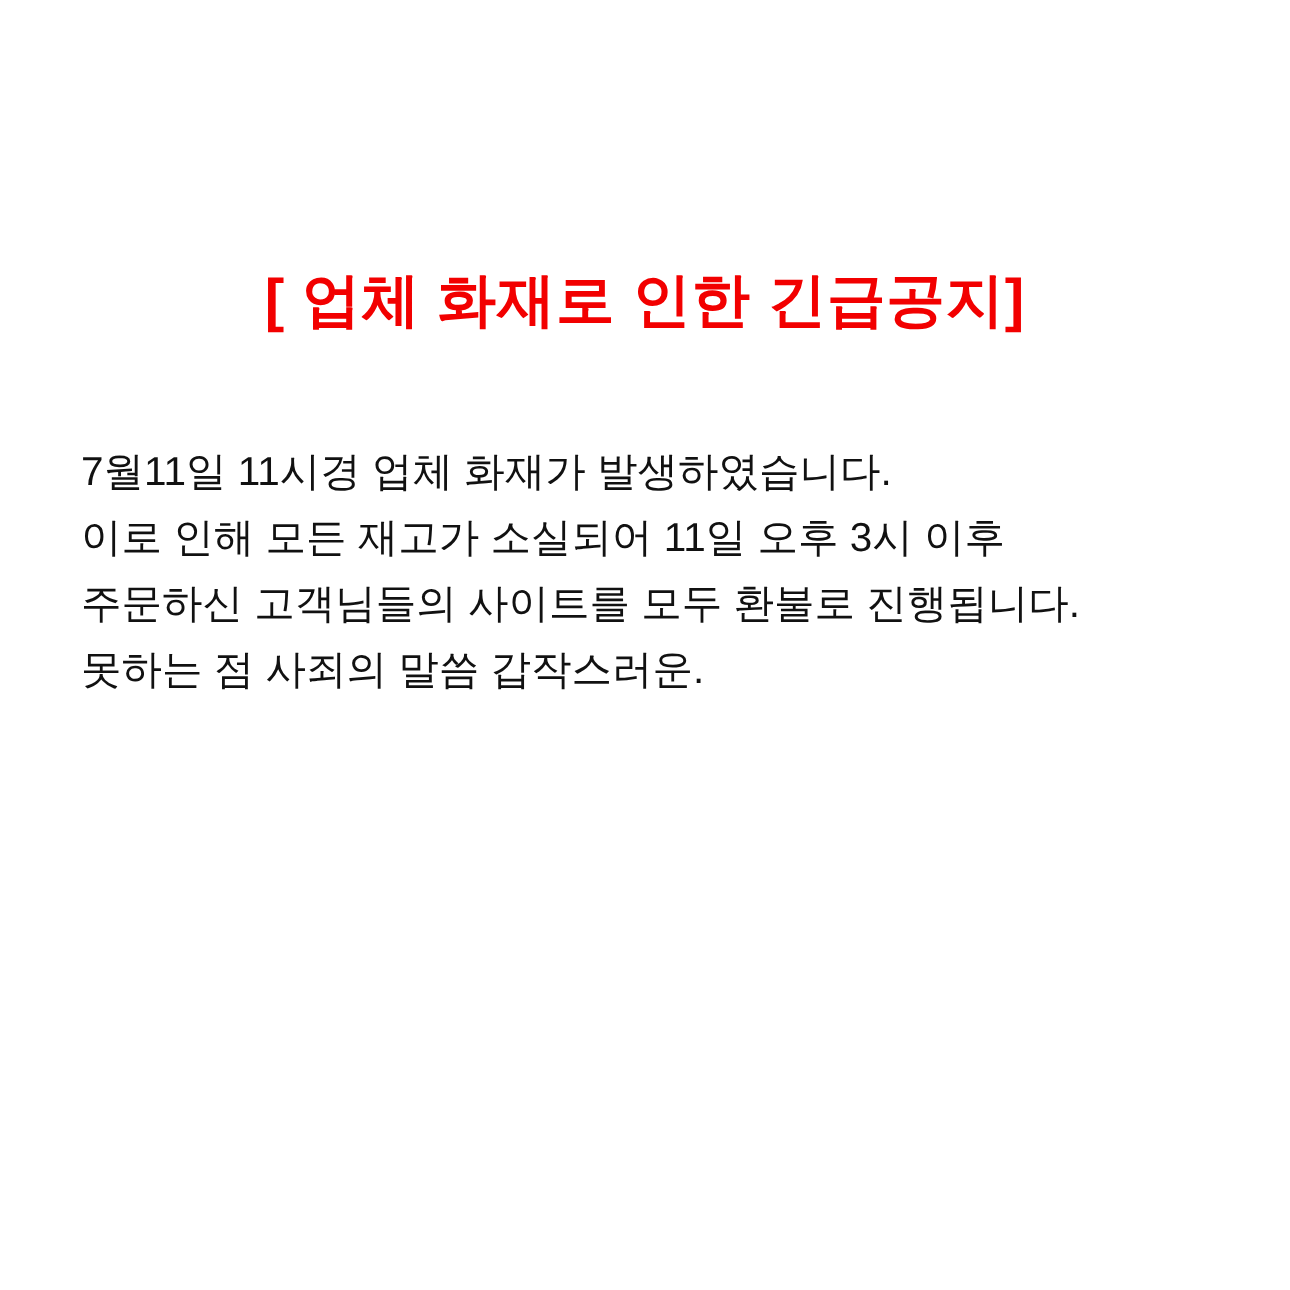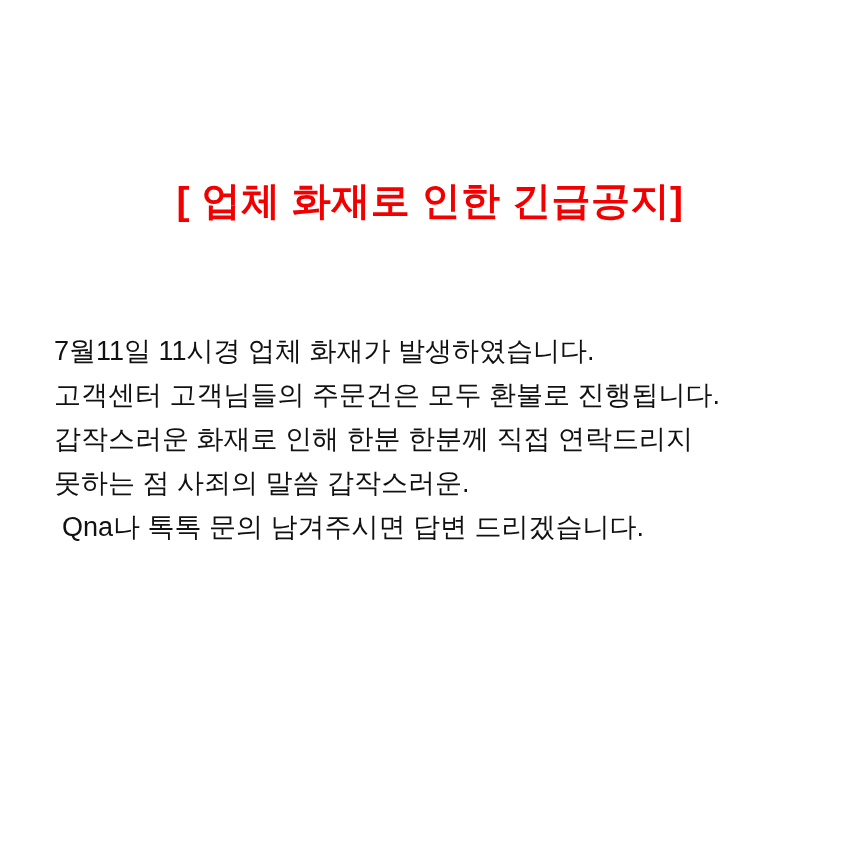--- a/index.html
+++ b/index.html
@@ -35,38 +35,36 @@
   }
   .notice-body {
     position: absolute;
     top: 292px;
     left: 54px;
     width: 770px;
     color: #111111;
     font-size: 27px;
     font-weight: normal;
     line-height: 44px;
-    margin-top: 37px;
   }
   .notice-line {
     display: block;
     white-space: nowrap;
   }
   .notice-line.indented {
     padding-left: 8px;
   }
 </style>
 </head>
 <body>
 
 <div class="notice-page">
 
   <div class="notice-title">[ 업체 화재로 인한 긴급공지]</div>
 
   <div class="notice-body">
     <span class="notice-line">7월11일 11시경 업체 화재가 발생하였습니다.</span>
-    <span class="notice-line">고객센터 고객님들의 주문건은 모두 환불로 진행됩니다.</span>
-    <span class="notice-line">갑작스러운 화재로 인해 한분 한분께 직접 연락드리지</span>
+    <span class="notice-line">이로 인해 모든 재고가 소실되어 11일 오후 3시 이후</span>
+    <span class="notice-line">주문하신 고객님들의 사이트를 모두 환불로 진행됩니다.</span>
     <span class="notice-line">못하는 점 사죄의 말씀 갑작스러운.</span>
-    <span class="notice-line indented"> Qna나 톡톡 문의 남겨주시면 답변 드리겠습니다.</span>
   </div>
 
 </div>
 
 </body></html>

